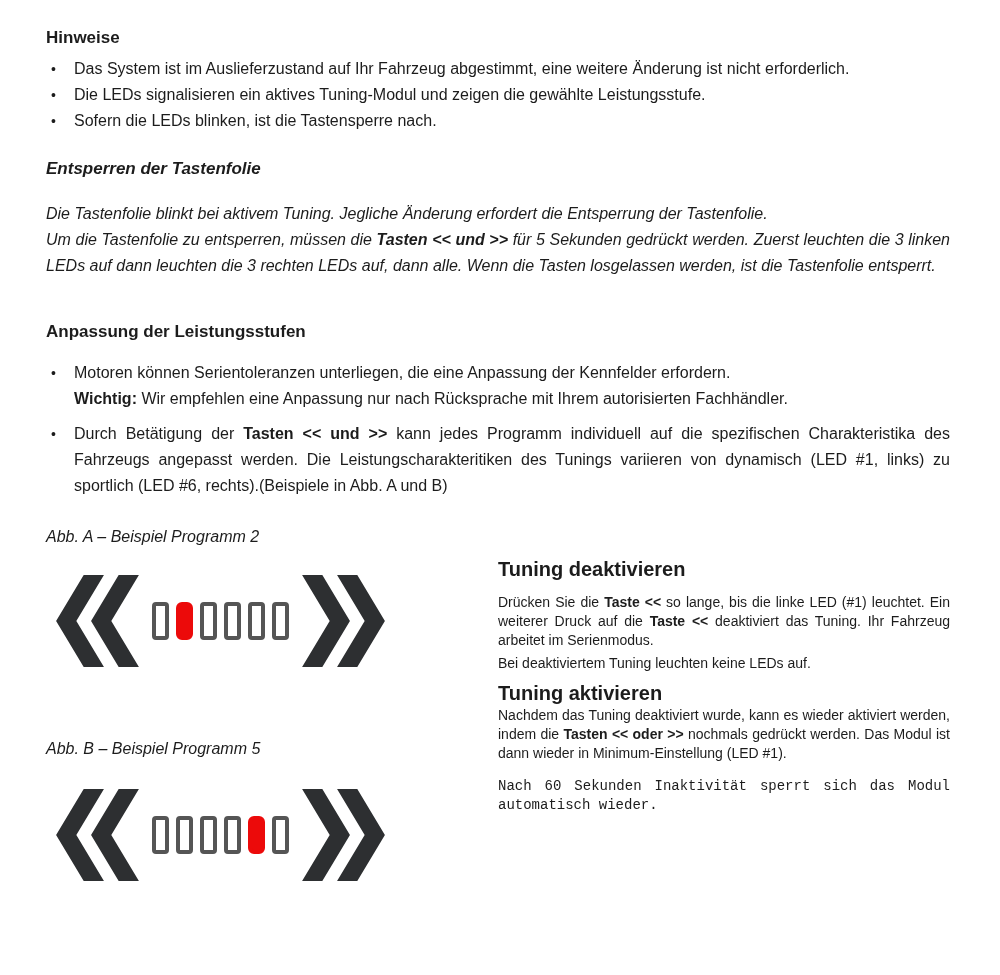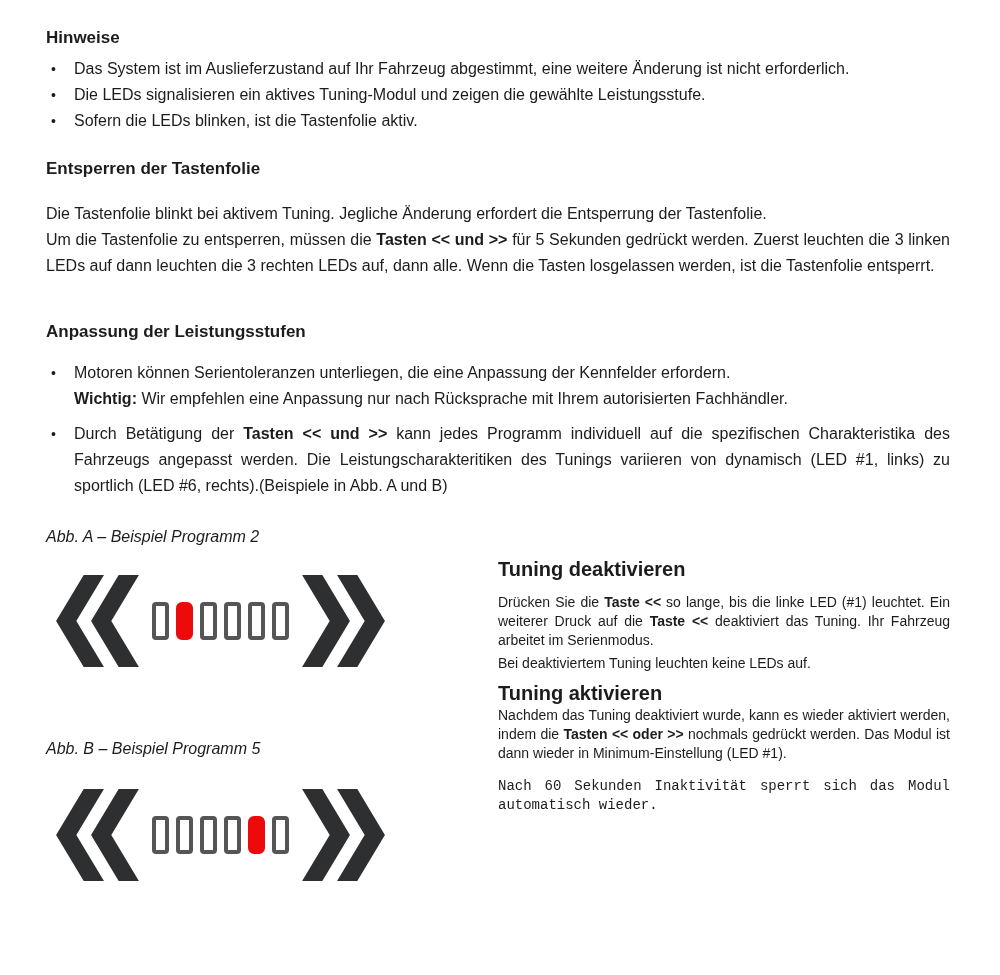--- a/index.html
+++ b/index.html
@@ -18,21 +18,21 @@
   .body-text { font-size: 16px; line-height: 26px; }
   .just { text-align: justify; }
 
   
   .bullets { margin-top: 8px; }
   .bullet-item { display: flex; }
   .bullet-item + .bullet-item.spaced { margin-top: 9px; }
   .bullet-mark { width: 28px; flex: 0 0 28px; font-size: 14px; line-height: 26px; padding-left: 5px; }
   .bullet-body { flex: 1; }
 
-  .sec-entsperren { margin-top: 25px; }
+  .sec-entsperren { margin-top: 25px; font-style: italic; }
   .sec-entsperren .para-block { margin-top: 22px; }
   .sec-anpassung { margin-top: 43px; }
   .sec-anpassung .bullets { margin-top: 18px; }
 
   
   .two-col { display: flex; margin-top: 28px; }
   .col-left { width: 452px; flex: 0 0 452px; font-style: italic; }
   .col-right { flex: 1; padding-top: 32px; }
   .col-right .body-text { font-size: 14px; line-height: 19px; }
   .col-right .para-a { margin-top: 14px; }
@@ -73,21 +73,21 @@
       <div class="bullet-item">
         <span class="bullet-mark">•</span>
         <p class="bullet-body just">Das System ist im Auslieferzustand auf Ihr Fahrzeug abgestimmt, eine weitere Änderung ist nicht erforderlich.</p>
       </div>
       <div class="bullet-item">
         <span class="bullet-mark">•</span>
         <p class="bullet-body">Die LEDs signalisieren ein aktives Tuning-Modul und zeigen die gewählte Leistungsstufe.</p>
       </div>
       <div class="bullet-item">
         <span class="bullet-mark">•</span>
-        <p class="bullet-body">Sofern die LEDs blinken, ist die Tastenfolie aktiv.</p>
+        <p class="bullet-body">Sofern die LEDs blinken, ist die Tastensperre nach.</p>
       </div>
     </div>
   </section>
 
   <section class="sec-entsperren">
     <h2 class="sec-title">Entsperren der Tastenfolie</h2>
     <div class="para-block body-text">
       <p>Die Tastenfolie blinkt bei aktivem Tuning. Jegliche Änderung erfordert die Entsperrung der Tastenfolie.</p>
       <p class="just">Um die Tastenfolie zu entsperren, müssen die <b>Tasten &lt;&lt; und &gt;&gt;</b> für 5 Sekunden gedrückt werden. Zuerst leuchten die 3 linken LEDs auf dann leuchten die 3 rechten LEDs auf, dann alle. Wenn die Tasten losgelassen werden, ist die Tastenfolie entsperrt.</p>
     </div>

